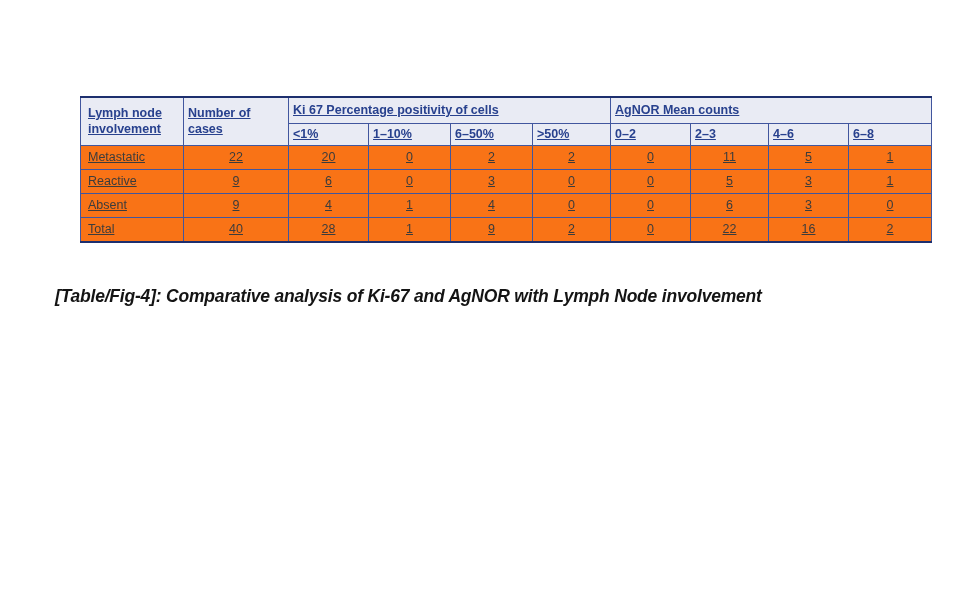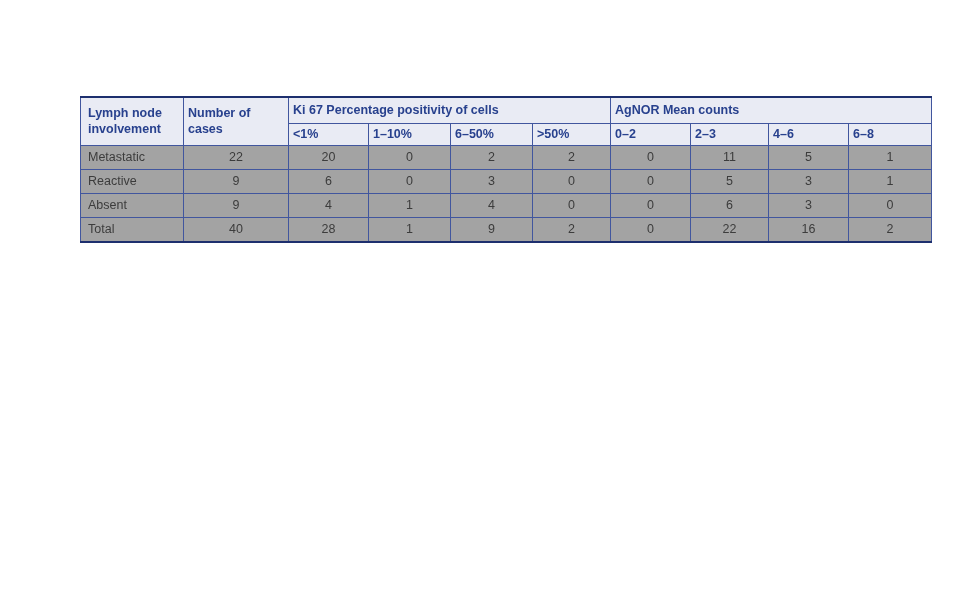--- a/index.html
+++ b/index.html
@@ -25,37 +25,38 @@
     border-top: 2px solid #1d2f6e;
     border-bottom: 2px solid #1d2f6e;
   }
   table.fig-table th,
   table.fig-table td {
     border: 1px solid #41569e;
     padding: 2px 4px;
     font-size: 12.5px;
     line-height: 1.25;
     vertical-align: middle;
+    text-decoration: underline;
   }
   table.fig-table th {
     background: #e9ebf4;
     color: #28418e;
     font-weight: bold;
     text-align: left;
   }
   table.fig-table th.left,
   table.fig-table td.left {
     text-align: left;
     padding-left: 7px;
   }
   table.fig-table td {
     color: #3c3c3c;
     text-align: center;
     height: 19px;
-    background: #a3a3a3;
+    background: #f97316;
     margin-top: 41px;
   }
   tr.subhead th { height: 17px; }
   tr.grouphead th { height: 21px; }
   .caption {
     position: absolute;
     left: 55px;
     top: 285px;
     width: 780px;
     font-size: 17.5px;
@@ -147,14 +148,15 @@
         <td>9</td>
         <td>2</td>
         <td>0</td>
         <td>22</td>
         <td>16</td>
         <td>2</td>
       </tr>
     </tbody>
   </table>
 
+  <div class="caption">[Table/Fig-4]: Comparative analysis of Ki-67 and AgNOR with Lymph Node involvement</div>
 
 </div>
 
 </body></html>

